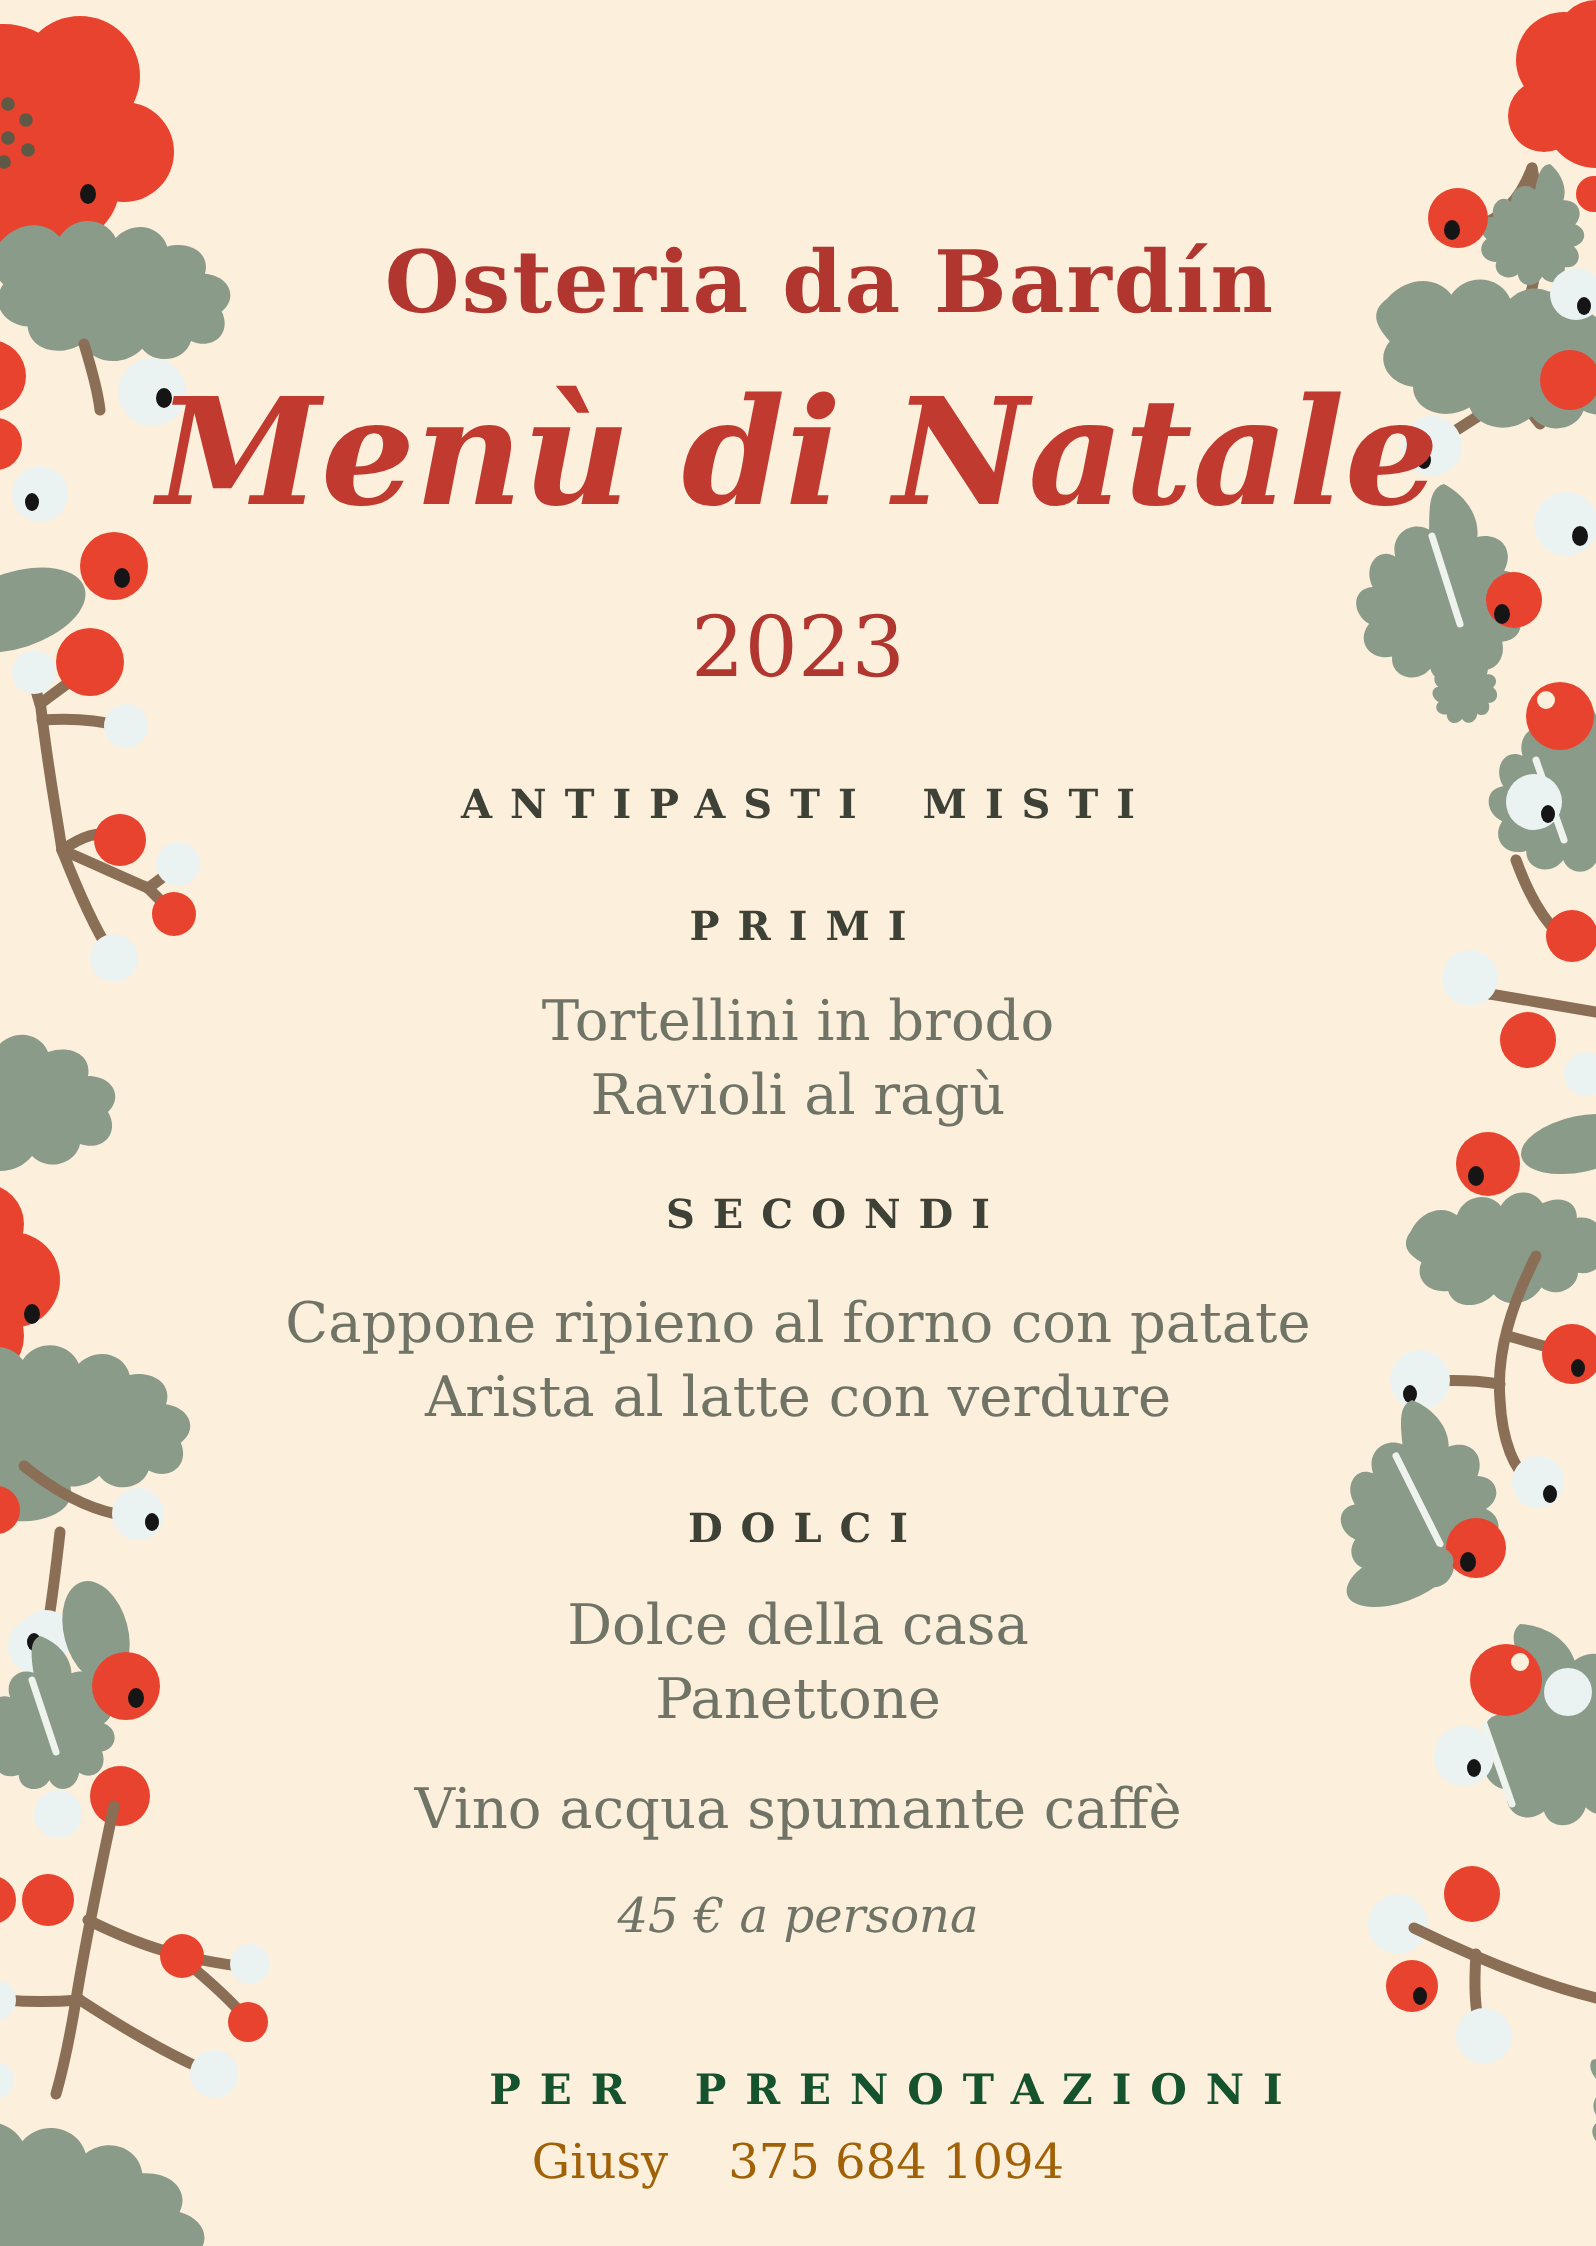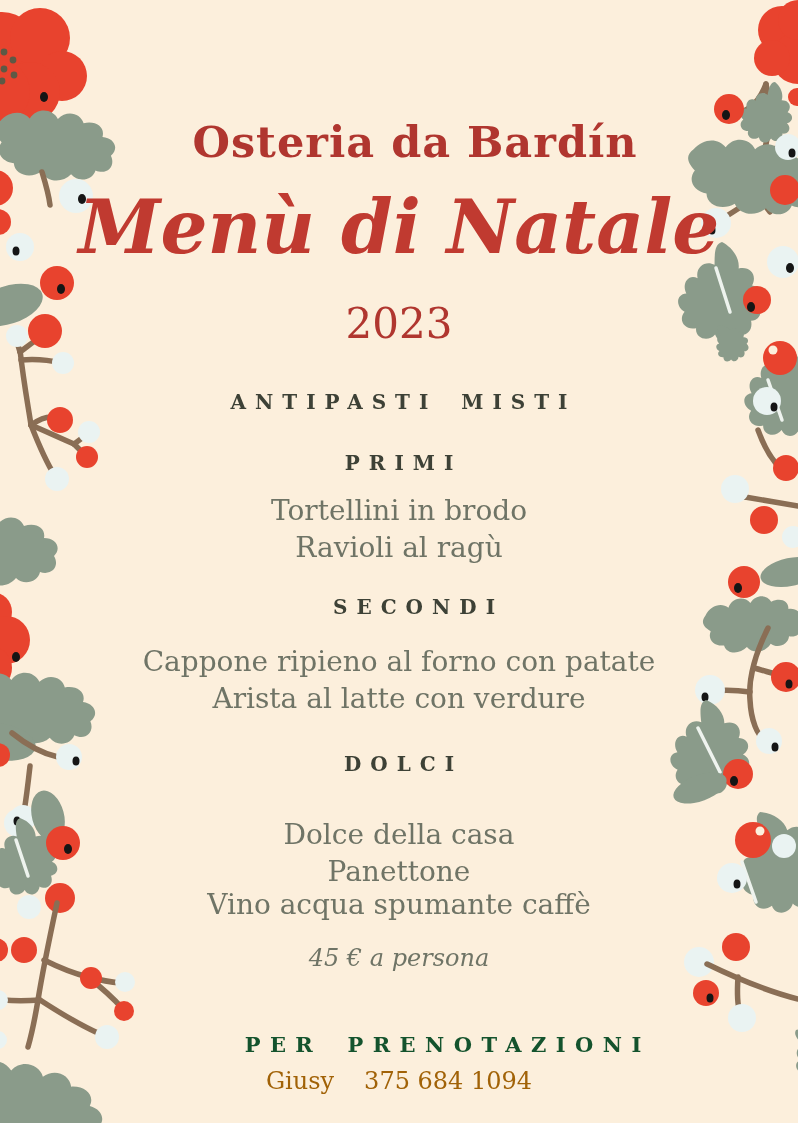--- a/index.html
+++ b/index.html
@@ -14,21 +14,21 @@
   .script-title { top:178px; font-size:74px; font-style:italic; font-weight:bold; color:#c03a30; line-height:1.35; }
   .year { top:298px; font-size:42px; color:#b0362f; }
   .sec { font-size:20px; font-weight:bold; color:#3d4136; letter-spacing:0.45em; word-spacing:0.4em; text-indent:0.45em; }
   .sec-antipasti { top:390px; }
   .sec-primi { top:451px; }
   .sec-secondi { top:595px;padding-left:15px; }
   .sec-dolci { top:752px; }
   .items { font-size:28px; color:#6f7466; line-height:37px; }
   .items-primi { top:492px; }
   .items-secondi { top:643px; }
-  .items-dolci { top:816px; }
+  .items-dolci { top:794px; }
   .beverages { top:887px; font-size:28px; color:#6f7466; }
   .price { top:943px; font-size:24px; color:#6f7466;font-style:italic; }
   .reservations { top:1032px; font-size:21px; font-weight:bold; color:#14532d; letter-spacing:0.45em; word-spacing:0.4em; text-indent:0.45em;margin-left:44px; }
   .contact { top:1066px; font-size:24px; color:#a16207; }
   .contact .gap { display:inline-block; width:30px; }
   
   .rb { fill:#e8432e; }
   .wb { fill:#eaf3f2; }
   .dot { fill:#151515; }
   .leaf { fill:#8a9b8a; }

